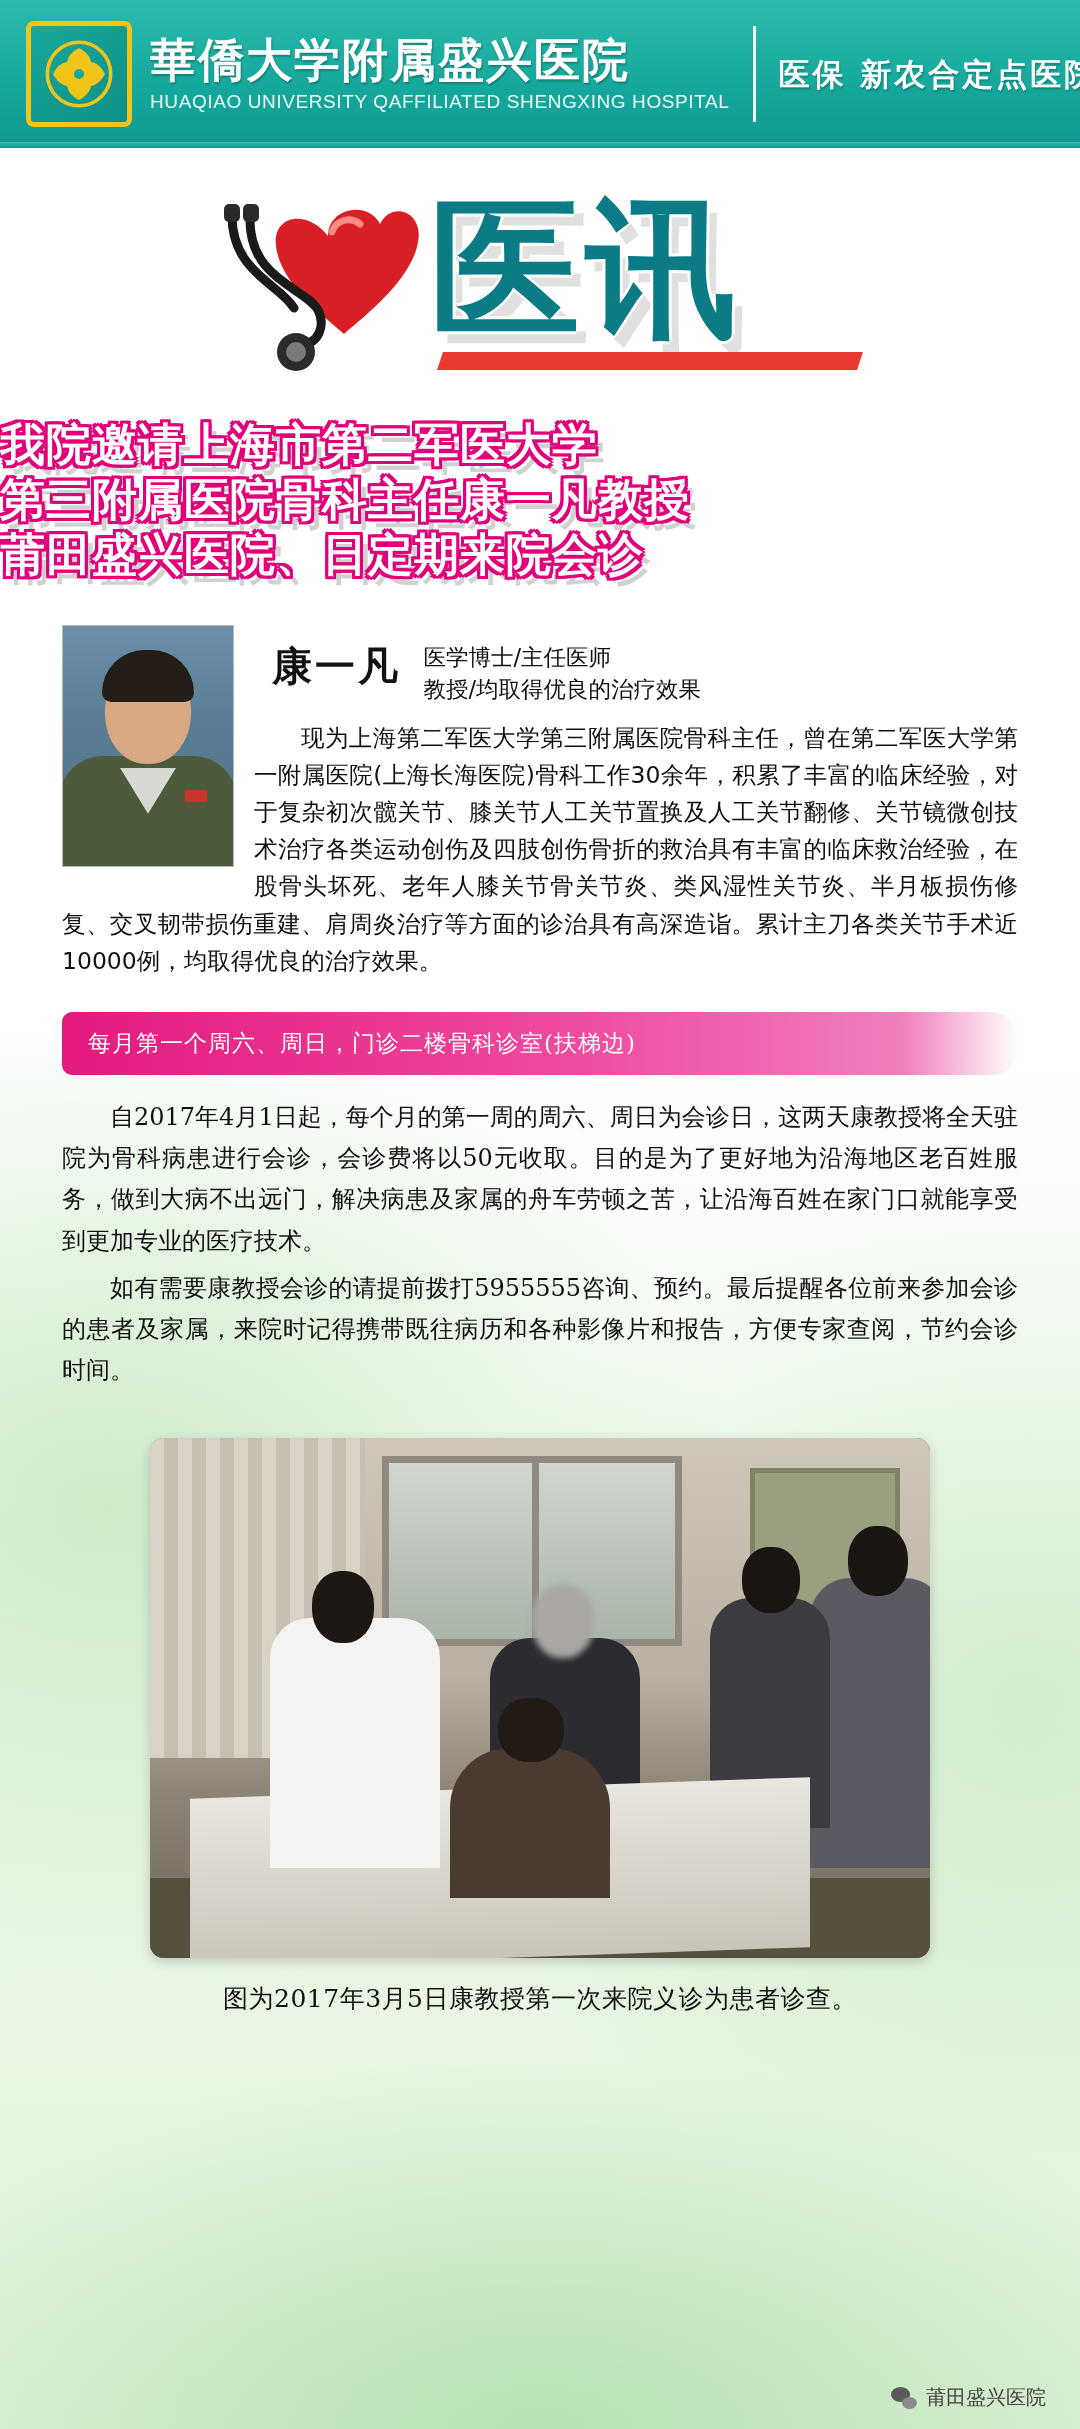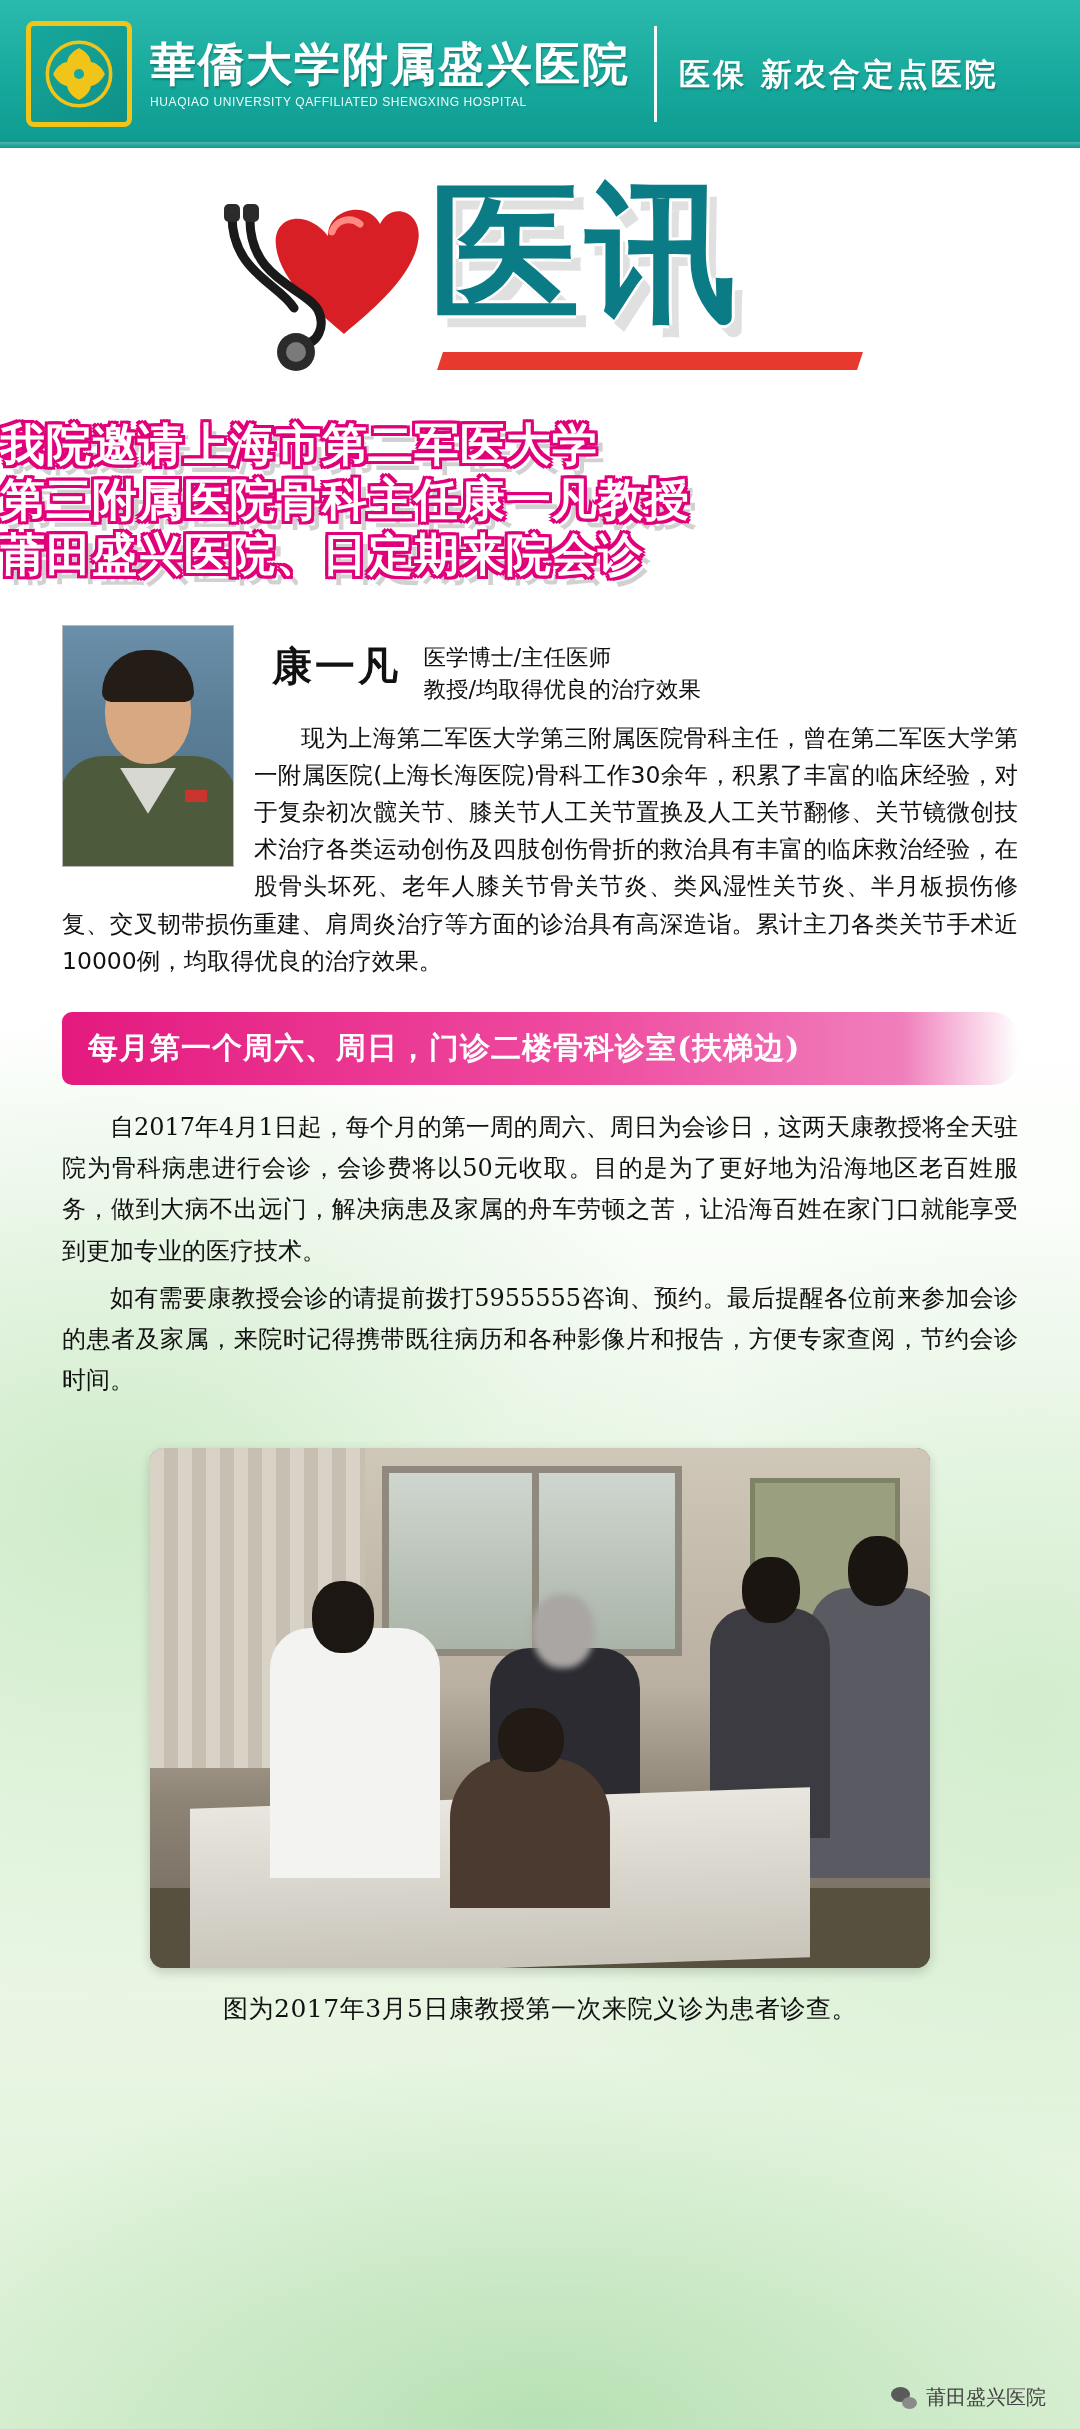--- a/index.html
+++ b/index.html
@@ -52,21 +52,21 @@
   .logo-cn{
     font-size:46px;
     font-weight:bold;
     letter-spacing:2px;
     font-family:"DejaVu Sans","Liberation Sans",sans-serif;
     text-shadow:1px 2px 2px rgba(0,0,0,.25);
     white-space:nowrap;
   }
   .logo-en{
     margin-top:9px;
-    font-size:12px;
+    font-size:19px;
     letter-spacing:.6px;
     color:#eafffb;
     white-space:nowrap;
   }
   .header-divider{
     width:3px;
     height:96px;
     background:#ffffff;
     margin:0 22px 0 24px;
     flex:0 0 auto;
@@ -89,21 +89,21 @@
     height:250px;
     margin-top:14px;
   }
   .heart-wrap{
     position:absolute;
     left:210px;top:22px;
     width:210px;height:190px;
   }
   .title-art{
     position:absolute;
-    left:430px;top:16px;
+    left:430px;top:32px;
     font-size:150px;
     font-weight:bold;
     letter-spacing:6px;
     color:#0b7b86;
     font-family:"DejaVu Sans","Liberation Sans",sans-serif;
     text-shadow:
       3px 0 0 #ffffff,-3px 0 0 #ffffff,0 3px 0 #ffffff,0 -3px 0 #ffffff,
       10px 12px 0 rgba(0,0,0,.12);
     line-height:1;
   }
@@ -207,22 +207,22 @@
   
   .banner{
     margin:32px 62px 0 62px;
     background:linear-gradient(90deg,#e4197e 0%,#ef4ca0 55%,#f07fbc 88%,rgba(240,127,188,0) 100%);
     border-radius:10px 26px 26px 10px;
     padding:16px 26px;
     box-sizing:border-box;
   }
   .banner span{
     color:#ffffff;
-    font-size:30px;
-    font-weight:bold;
+    font-size:23px;
+    font-weight:normal;
     letter-spacing:1px;
     font-family:"DejaVu Serif","Liberation Serif",serif;
   }
 
   
   .body-text{
     margin:22px 62px 0 62px;
     font-size:24px;
     line-height:1.72;
     color:#111;

